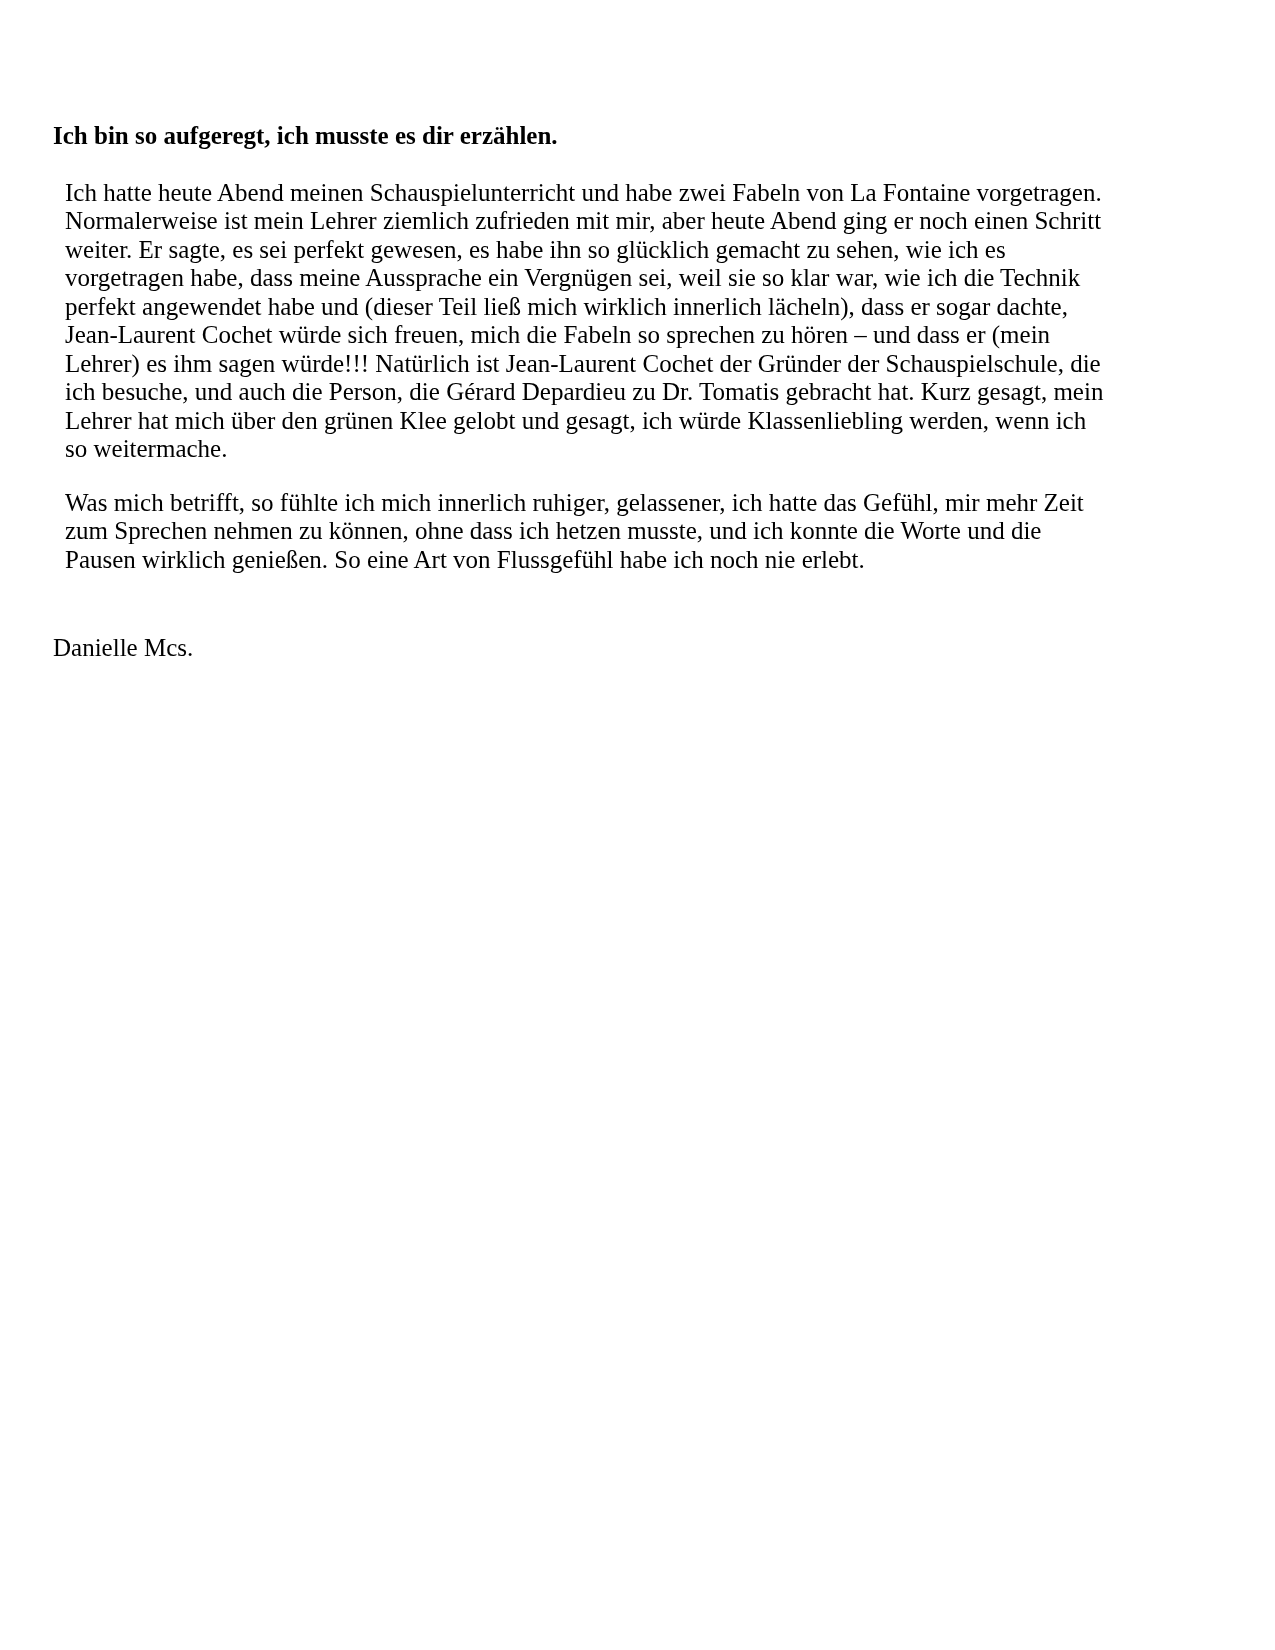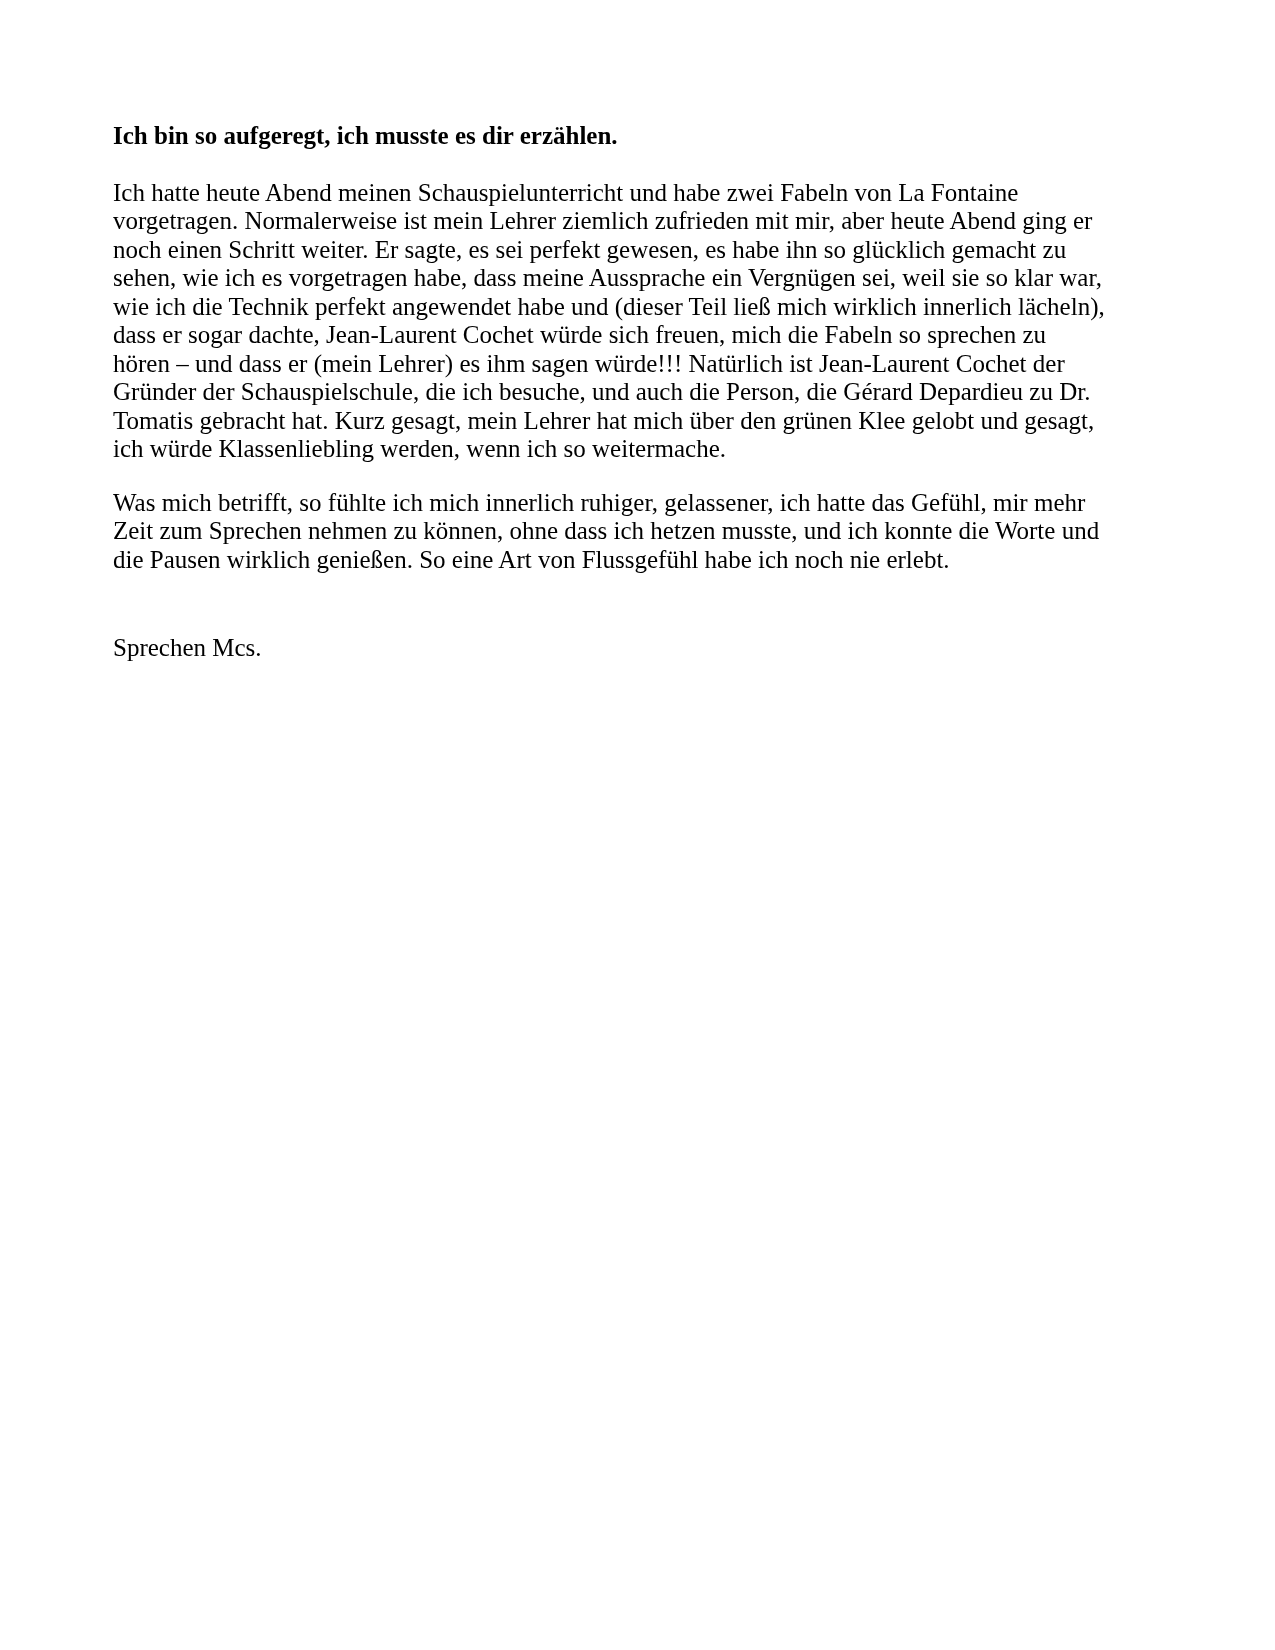--- a/index.html
+++ b/index.html
@@ -7,44 +7,44 @@
     margin: 0;
     padding: 0;
     background: #ffffff;
   }
   .page {
     position: relative;
     width: 1275px;
     height: 1650px;
     background: #ffffff;
     box-sizing: border-box;
-    padding: 122px 170px 0 113px;
+    padding: 122px 170px 0 53px;
     font-family: "Liberation Serif", "DejaVu Serif", serif;
     font-size: 25px;
     line-height: 28.5px;
     color: #000000;
     overflow: hidden;
   }
   .heading {
     font-weight: bold;
     margin: 0 0 28px 0;
   }
   .para {
-    margin: 0 0 25px 0;
+    margin: 0 0 25px 12px;
     text-align: left;
   }
   .signature {
     margin: 60px 0 0 0;
   }
 </style>
 </head>
 <body>
 
 <div class="page">
   <p class="heading"><span>Ich bin so aufgeregt, ich musste es dir erzählen.</span></p>
 
   <p class="para">Ich hatte heute Abend meinen Schauspielunterricht und habe zwei Fabeln von La Fontaine vorgetragen. Normalerweise ist mein Lehrer ziemlich zufrieden mit mir, aber heute Abend ging er noch einen Schritt weiter. Er sagte, es sei perfekt gewesen, es habe ihn so glücklich gemacht zu sehen, wie ich es vorgetragen habe, dass meine Aussprache ein Vergnügen sei, weil sie so klar war, wie ich die Technik perfekt angewendet habe und (dieser Teil ließ mich wirklich innerlich lächeln), dass er sogar dachte, Jean-Laurent Cochet würde sich freuen, mich die Fabeln so sprechen zu hören – und dass er (mein Lehrer) es ihm sagen würde!!! Natürlich ist Jean-Laurent Cochet der Gründer der Schauspielschule, die ich besuche, und auch die Person, die Gérard Depardieu zu Dr. Tomatis gebracht hat. Kurz gesagt, mein Lehrer hat mich über den grünen Klee gelobt und gesagt, ich würde Klassenliebling werden, wenn ich so weitermache.</p>
 
   <p class="para">Was mich betrifft, so fühlte ich mich innerlich ruhiger, gelassener, ich hatte das Gefühl, mir mehr Zeit zum Sprechen nehmen zu können, ohne dass ich hetzen musste, und ich konnte die Worte und die Pausen wirklich genießen. So eine Art von Flussgefühl habe ich noch nie erlebt.</p>
 
 
-  <p class="para signature">Sprechen Mcs.</p>
+  <p class="para signature">Danielle Mcs.</p>
 </div>
 
 </body></html>

